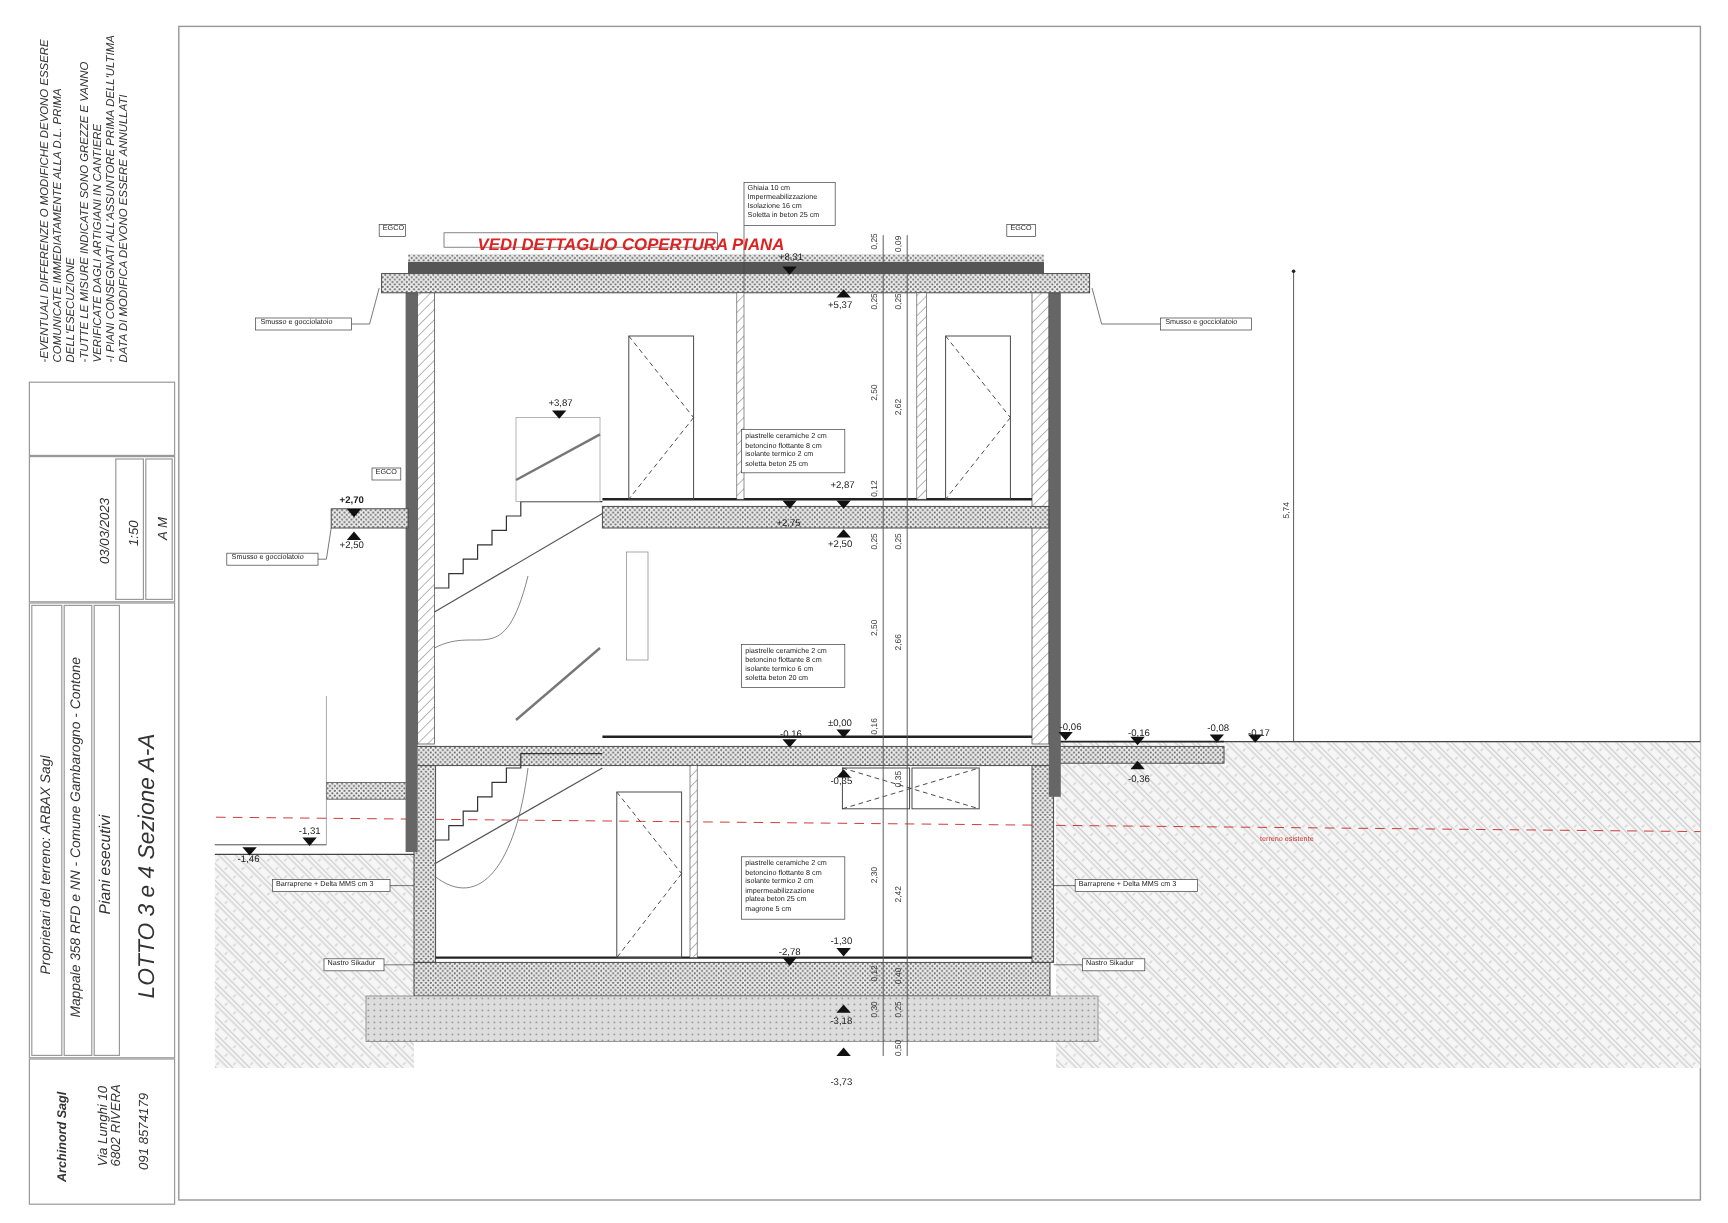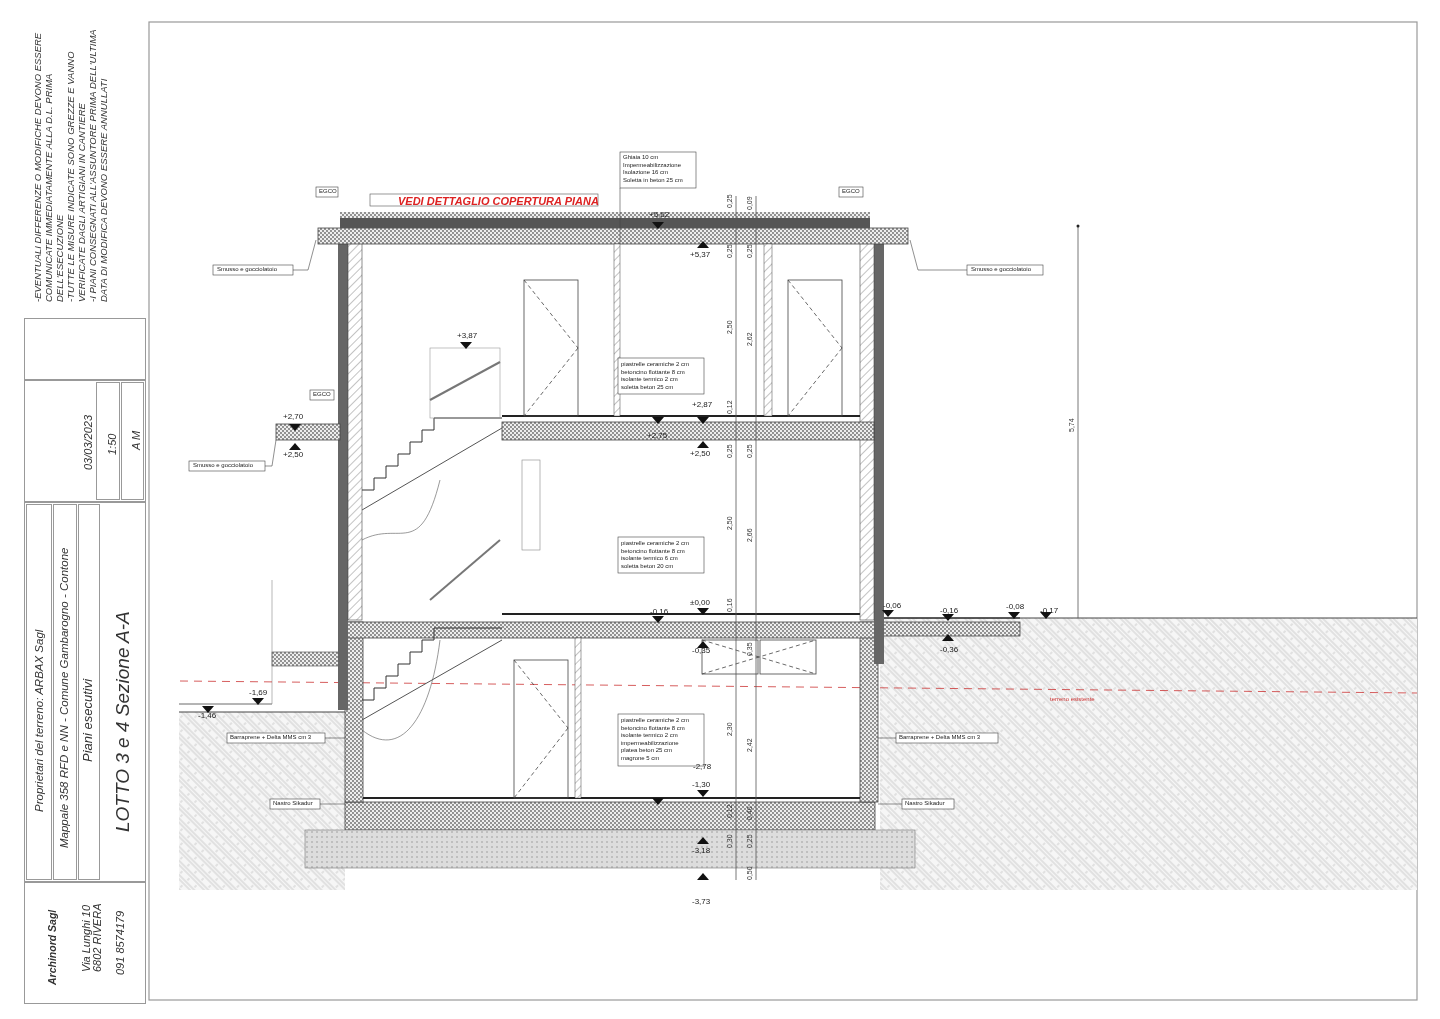--- a/index.html
+++ b/index.html
@@ -219,21 +219,21 @@
 </svg>
 
 <style>
   .t{position:absolute;white-space:nowrap;font-family:"Liberation Sans",sans-serif;color:#222;}
   .tag{font-size:6px;}
   .el{font-size:8px;}
   .box{font-size:6px;line-height:7.5px;}
   .dv{position:absolute;transform-origin:0 0;transform:rotate(-90deg);font-size:7px;white-space:nowrap;color:#333;font-family:"Liberation Sans",sans-serif;}
 </style>
 
-<div class="t" style="left:398px;top:195px;font-size:11px;font-weight:bold;font-style:italic;color:#d22;">VEDI DETTAGLIO COPERTURA PIANA</div>
+<div class="t" style="left:398px;top:195px;font-size:14px;font-weight:bold;font-style:italic;color:#d22;">VEDI DETTAGLIO COPERTURA PIANA</div>
 
 <div class="t tag" style="left:319px;top:188px;">EGCO</div>
 <div class="t tag" style="left:842px;top:188px;">EGCO</div>
 <div class="t tag" style="left:313px;top:391px;">EGCO</div>
 <div class="t tag" style="left:217px;top:266px;">Smusso e gocciolatoio</div>
 <div class="t tag" style="left:971px;top:266px;">Smusso e gocciolatoio</div>
 <div class="t tag" style="left:193px;top:462px;">Smusso e gocciolatoio</div>
 <div class="t tag" style="left:230px;top:734px;">Barraprene + Delta MMS cm 3</div>
 <div class="t tag" style="left:899px;top:734px;">Barraprene + Delta MMS cm 3</div>
 <div class="t tag" style="left:273px;top:800px;">Nastro Sikadur</div>
@@ -259,40 +259,40 @@
 </div>
 <div class="t box" style="left:621px;top:717px;">
   <div>piastrelle ceramiche 2 cm</div>
   <div>betoncino flottante 8 cm</div>
   <div>isolante termico 2 cm</div>
   <div>impermeabilizzazione</div>
   <div>platea beton 25 cm</div>
   <div>magrone 5 cm</div>
 </div>
 
-<div class="t el" style="left:649px;top:210px;">+5,62</div>
+<div class="t el" style="left:649px;top:210px;">+8,31</div>
 <div class="t el" style="left:690px;top:250px;">+5,37</div>
 <div class="t el" style="left:457px;top:331px;">+3,87</div>
-<div class="t el" style="left:283px;top:412px;">+2,70</div>
+<div class="t el" style="left:283px;top:412px;font-weight:bold;">+2,70</div>
 <div class="t el" style="left:283px;top:450px;">+2,50</div>
 <div class="t el" style="left:647px;top:431px;">+2,75</div>
 <div class="t el" style="left:692px;top:400px;">+2,87</div>
 <div class="t el" style="left:690px;top:449px;">+2,50</div>
 <div class="t el" style="left:690px;top:598px;">±0,00</div>
 <div class="t el" style="left:650px;top:607px;">-0,16</div>
 <div class="t el" style="left:692px;top:646px;text-align:center;">-0,35</div>
 <div class="t el" style="left:883px;top:601px;">-0,06</div>
 <div class="t el" style="left:940px;top:606px;">-0,16</div>
 <div class="t el" style="left:940px;top:645px;">-0,36</div>
 <div class="t el" style="left:1006px;top:602px;">-0,08</div>
 <div class="t el" style="left:1040px;top:606px;">-0,17</div>
-<div class="t el" style="left:249px;top:688px;">-1,69</div>
+<div class="t el" style="left:249px;top:688px;">-1,31</div>
 <div class="t el" style="left:198px;top:711px;">-1,46</div>
 <div class="t el" style="left:692px;top:780px;">-1,30</div>
-<div class="t el" style="left:649px;top:762px;margin-left:44px;">-2,78</div>
+<div class="t el" style="left:649px;top:789px;">-2,78</div>
 <div class="t el" style="left:692px;top:846px;">-3,18</div>
 <div class="t el" style="left:692px;top:881px;margin-top:16px;">-3,73</div>
 
 <div class="dv" style="left:726px;top:208px;">0,25</div>
 <div class="dv" style="left:726px;top:258px;">0,25</div>
 <div class="dv" style="left:726px;top:334px;">2,50</div>
 <div class="dv" style="left:726px;top:414px;">0,12</div>
 <div class="dv" style="left:726px;top:458px;">0,25</div>
 <div class="dv" style="left:726px;top:530px;">2,50</div>
 <div class="dv" style="left:726px;top:612px;">0,16</div>

